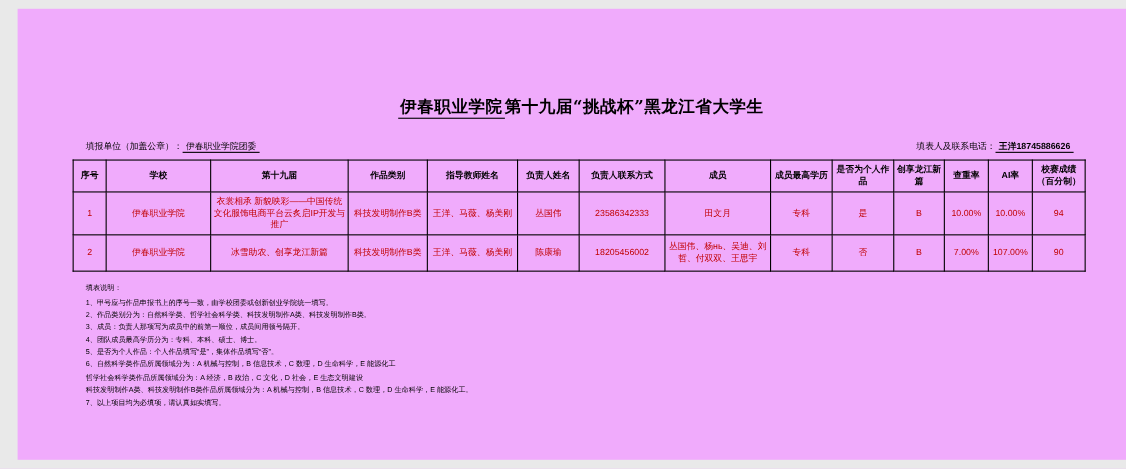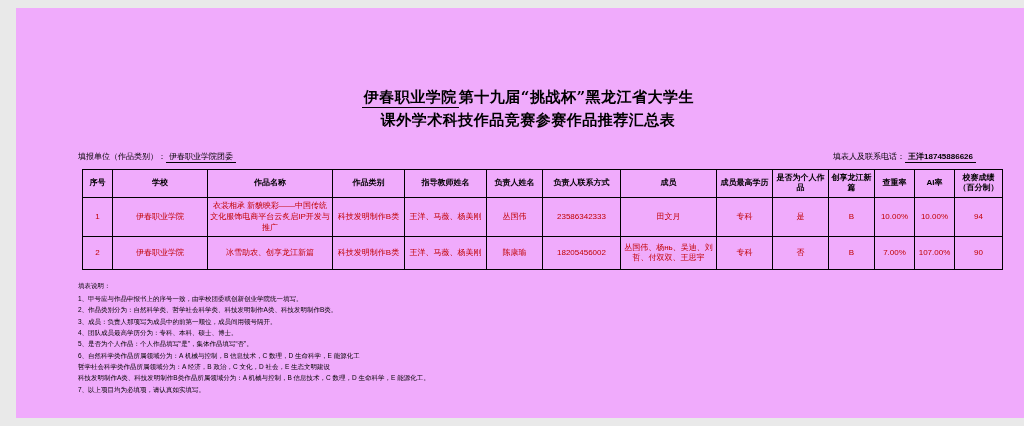--- a/index.html
+++ b/index.html
@@ -72,21 +72,21 @@
     font-size: 8px;
     white-space: nowrap;
   }
   .meta-right .fill {
     font-weight: bold;
     border-bottom: 1px solid #000;
     padding: 0 3px 1px 3px;
     text-align: right;
   }
   table.main {
-    margin: 4px 26px 0 30px;
+    margin: 4px 26px 0 14px;
     width: 900px;
     border-collapse: collapse;
     table-layout: fixed;
   }
   table.main th, table.main td {
     border: 1px solid #000;
     font-size: 8px;
     text-align: center;
     vertical-align: middle;
     padding: 3px 1px;
@@ -114,26 +114,25 @@
 </head>
 <body>
 
 <div class="page">
   <div class="doc-inner">
 
     <div class="title-block">
       <div class="title-line title-line-1">
         <span class="underlined">伊春职业学院</span><span>第十九届“挑战杯”黑龙江省大学生</span>
       </div>
-      <div class="title-line title-line-2">课外学术科技作品竞赛参赛作品推荐汇总表</div>
     </div>
 
     <div class="meta-row">
       <div class="meta-left">
-        <span>填报单位（作品类别）：</span><span class="fill">伊春职业学院团委</span>
+        <span>填报单位（加盖公章）：</span><span class="fill">伊春职业学院团委</span>
       </div>
       <div class="meta-right">
         <span>填表人及联系电话：</span><span class="fill">王洋18745886626</span>
       </div>
     </div>
 
     <table class="main">
       <colgroup>
         <col style="width:30px">
         <col style="width:95px">
@@ -147,21 +146,21 @@
         <col style="width:56px">
         <col style="width:46px">
         <col style="width:40px">
         <col style="width:40px">
         <col style="width:48px">
       </colgroup>
       <thead>
         <tr>
           <th>序号</th>
           <th>学校</th>
-          <th>作品名称</th>
+          <th>第十九届</th>
           <th>作品类别</th>
           <th>指导教师姓名</th>
           <th>负责人姓名</th>
           <th>负责人联系方式</th>
           <th>成员</th>
           <th>成员最高学历</th>
           <th>是否为个人作品</th>
           <th>创享龙江新篇</th>
           <th>查重率</th>
           <th>AI率</th>

